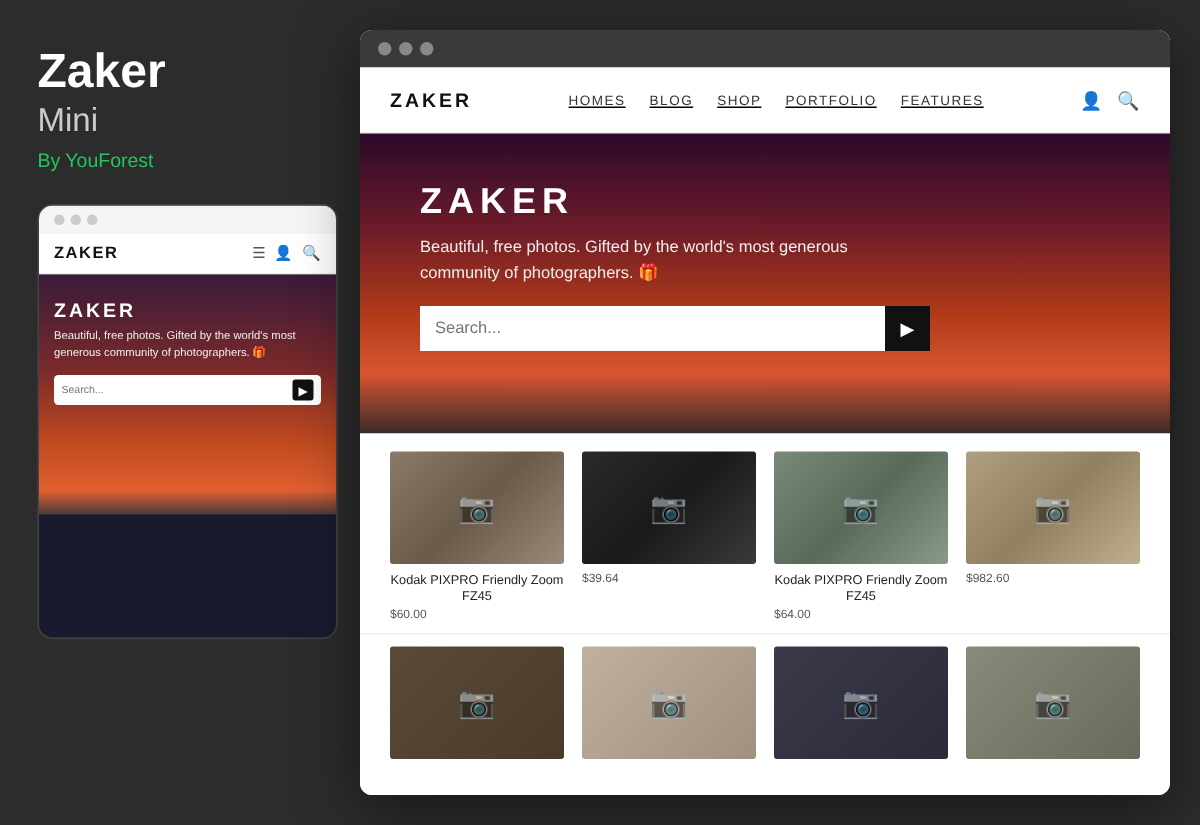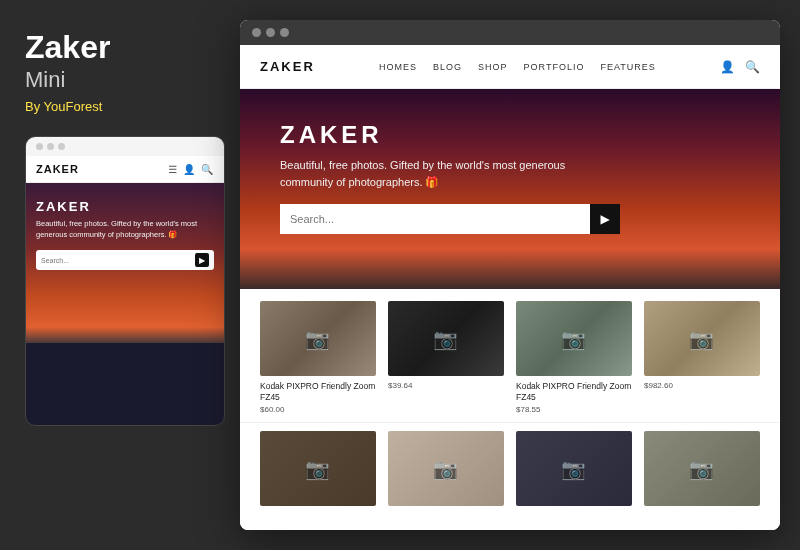--- a/index.html
+++ b/index.html
@@ -33,21 +33,21 @@
 
     .theme-subtitle {
       font-size: 22px;
       font-weight: 400;
       color: #cccccc;
       margin-top: 2px;
     }
 
     .theme-author {
       font-size: 13px;
-      color: #fde047;
+      color: #22c55e;
       margin-top: 6px;
     }
 
     
     .mobile-preview {
       width: 200px;
       height: 290px;
       background: #1a1a2e;
       border-radius: 10px;
       margin-top: 22px;
@@ -195,20 +195,21 @@
       font-size: 13px;
       font-weight: 900;
       color: #111;
       letter-spacing: 2px;
     }
 
     .desktop-nav-links {
       display: flex;
       gap: 16px;
       align-items: flex-start;
+      text-decoration: underline;
     }
 
     .desktop-nav-link {
       font-size: 9px;
       color: #333;
       letter-spacing: 1px;
       text-transform: uppercase;
     }
 
     .desktop-nav-right {
@@ -297,20 +298,21 @@
     .product-card {
       flex: 1;
       min-width: 0;
     }
 
     .product-name {
       font-size: 8.5px;
       color: #222;
       line-height: 1.3;
       margin-bottom: 2px;
+      text-align: center;
     }
 
     .product-price {
       font-size: 8px;
       color: #555;
     }
 
     
     .cam-img {
       width: 100%;
@@ -424,21 +426,21 @@
       <div class="cam-img cam-2">
         <span class="cam-icon">📷</span>
       </div>
       <div class="product-price">$39.64</div>
     </div>
         <div class="product-card">
       <div class="cam-img cam-3">
         <span class="cam-icon">📷</span>
       </div>
       <div class="product-name">Kodak PIXPRO Friendly Zoom FZ45</div>
-      <div class="product-price">$78.55</div>
+      <div class="product-price">$64.00</div>
     </div>
         <div class="product-card">
       <div class="cam-img cam-4">
         <span class="cam-icon">📷</span>
       </div>
       <div class="product-price">$982.60</div>
     </div>
       </div>
     <div class="products-row second-row" id="products-row-2">
     <div class="product-card">

